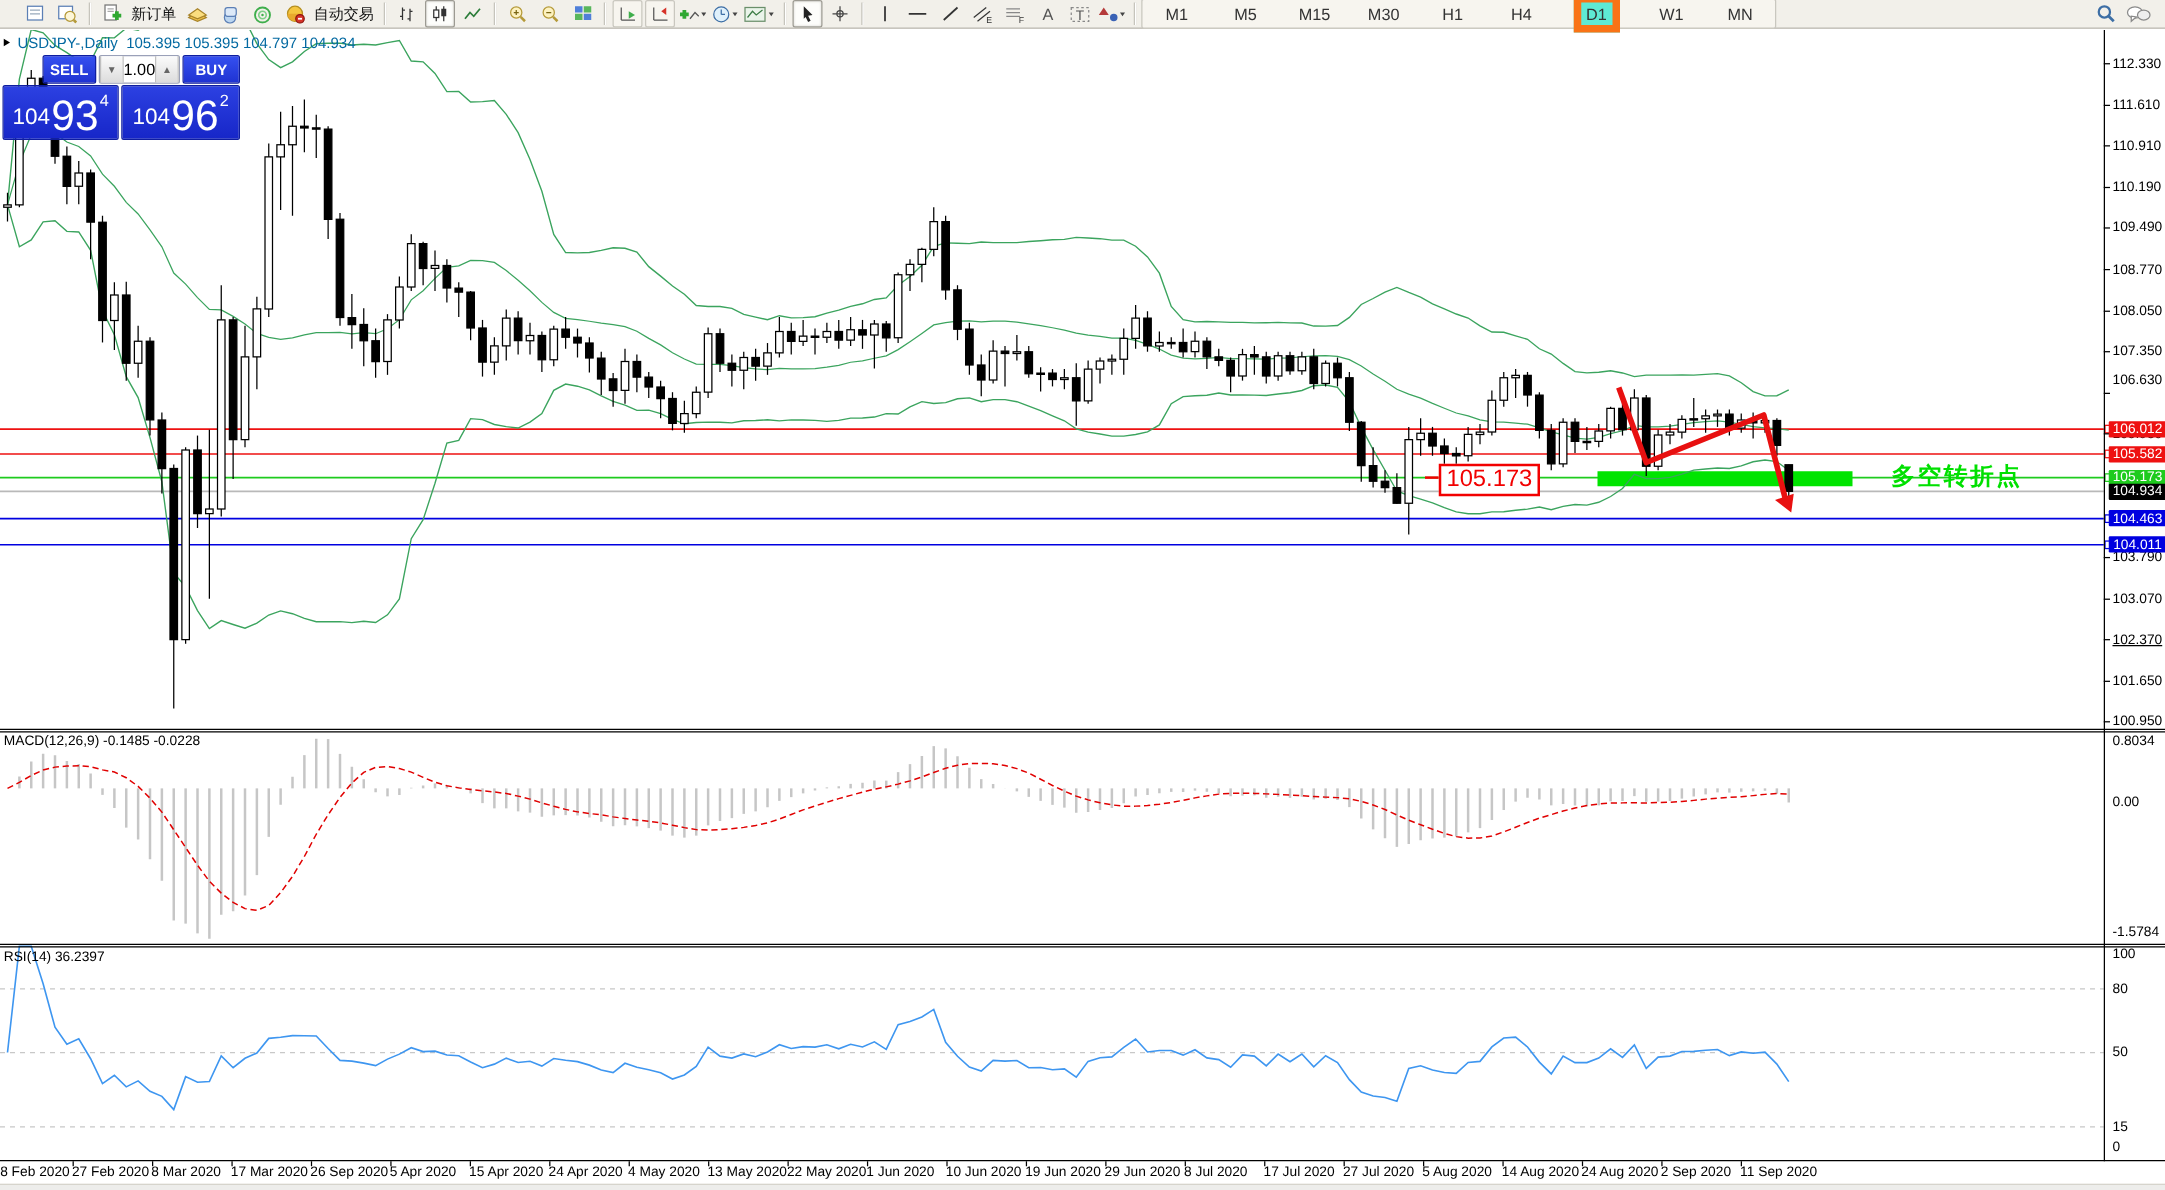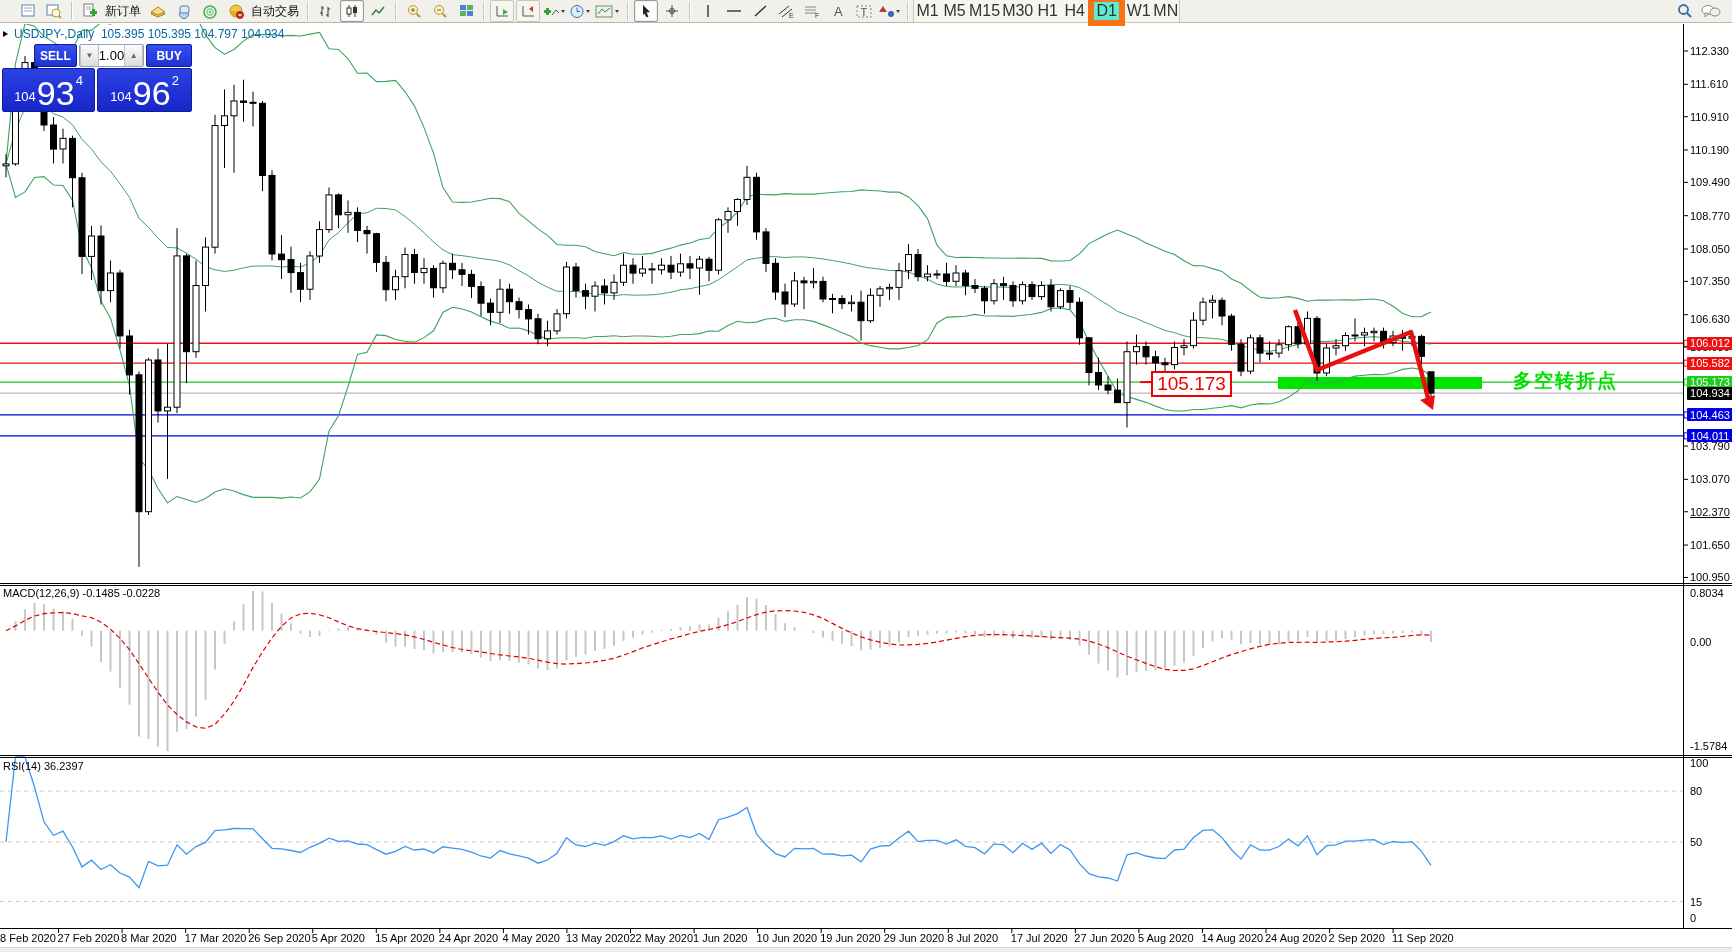--- a/index.html
+++ b/index.html
@@ -8,22 +8,22 @@
   
   #toolbar{position:absolute;left:0;top:0;width:1732px;height:23px;background:#f2f0ea;
     border-bottom:1px solid #b9b7af;display:flex;align-items:center;padding-left:15px;box-sizing:border-box;}
   .tgroup{display:flex;align-items:center;height:22px;}
   .tsep{width:1px;height:18px;background:#c6c4bc;margin:0 4px;border-right:1px solid #fff;}
   .tbtn{display:flex;align-items:center;justify-content:center;min-width:22px;height:20px;margin:0 1px;
     border:1px solid transparent;border-radius:2px;font-size:11px;color:#222;cursor:default;}
   .tbtn.pressed{background:#fdfdfb;border:1px solid #9c9a92;box-shadow:inset 0 0 2px #cfcdc5;}
   .tbtn svg{display:block;}
   .tlabel{font-size:12px;color:#111;margin:0 4px 0 2px;white-space:nowrap;}
-  .tf{min-width:25px;height:18px;font-size:16px;color:#333;display:flex;align-items:center;justify-content:center;
-    border:1px solid transparent;margin:0 0;}
+  .tf{min-width:25px;height:18px;font-size:13px;color:#333;display:flex;align-items:center;justify-content:center;
+    border:1px solid transparent;margin:0 14px;}
   .tf.pressed{background:#5eead4;border:6px solid #f97316;}
   #tbright{position:absolute;right:8px;top:1px;display:flex;align-items:center;height:20px;}
   .carded{border:1px solid #c9c7bf;border-radius:2px;background:#f7f5ef;}
   
   #chart-title{position:absolute;left:14px;top:27px;font-size:12px;color:#0369a1;z-index:6;}
   #title-arrow{position:absolute;left:3px;top:31px;width:0;height:0;border-left:5px solid #000;
     border-top:3px solid transparent;border-bottom:3px solid transparent;z-index:6;}
   
   #tradepanel{position:absolute;left:2px;top:44px;width:190px;z-index:8;font-family:"Liberation Sans",sans-serif;}
   #tp-row1{display:flex;height:23px;}
@@ -33,21 +33,21 @@
   #tp-buy-btn{width:44px;}
   #tp-vol{flex:1;display:flex;margin:0 2px;border:1px solid #9aa0b8;background:#fff;border-radius:2px;}
   .tp-step{width:17px;background:linear-gradient(#fbfbfb,#dcdcdc);display:flex;align-items:center;justify-content:center;
     color:#666;font-size:8px;border-left:1px solid #c0c0c0;border-right:1px solid #c0c0c0;}
   #tp-vol-val{flex:1;display:flex;align-items:center;justify-content:center;font-size:13px;color:#000;}
   #tp-row2{display:flex;margin-top:1px;height:44px;}
   .tp-price{background:linear-gradient(#2c41e2,#1726c8);color:#fff;border:1px solid #0e1da0;border-radius:2px;
     display:flex;align-items:flex-end;justify-content:center;padding-bottom:3px;}
   #tp-sell-q{width:92px;margin-right:2px;}
   #tp-buy-q{width:94px;}
-  .tp-small{font-size:13px;margin:0 1px 4px 0;}
+  .tp-small{font-size:18px;margin:0 1px 4px 0;}
   .tp-big{font-size:34px;line-height:30px;font-weight:400;}
   .tp-sup{font-size:13px;margin:0 0 20px 1px;}
   
   #chart-svg{position:absolute;left:0;top:0;z-index:1;}
   #labels{position:absolute;left:0;top:0;width:1732px;height:952px;z-index:5;pointer-events:none;}
   .ptick{position:absolute;left:1690px;font-size:11px;color:#000;white-space:nowrap;}
   .plab{position:absolute;left:1687px;width:46px;height:13px;font-size:11px;color:#fff;
     display:flex;align-items:center;justify-content:center;border-radius:1px;}
   .dlab{position:absolute;top:932px;font-size:11px;color:#000;white-space:nowrap;}
   .itick{position:absolute;left:1690px;font-size:11px;color:#000;}
@@ -878,21 +878,21 @@
 
   <div id="labels">
       <div class="ptick" style="top:45px;z-index:1;">112.330</div>
       <div class="ptick" style="top:78.30719999999994px;z-index:1;">111.610</div>
       <div class="ptick" style="top:110.68920000000007px;z-index:1;">110.910</div>
       <div class="ptick" style="top:143.99640000000002px;z-index:1;">110.190</div>
       <div class="ptick" style="top:176.37840000000014px;z-index:1;">109.490</div>
       <div class="ptick" style="top:209.6856000000001px;z-index:1;">108.770</div>
       <div class="ptick" style="top:242.99280000000005px;z-index:1;">108.050</div>
       <div class="ptick" style="top:275.37480000000016px;z-index:1;">107.350</div>
-      <div class="ptick" style="top:313px;z-index:1;">106.630</div>
+      <div class="ptick" style="top:298px;z-index:1;">106.630</div>
       <div class="ptick" style="top:341.06399999999957px;z-index:1;">105.930</div>
       <div class="ptick" style="top:440.0603999999996px;z-index:1;">103.790</div>
       <div class="ptick" style="top:473.3676000000002px;z-index:1;">103.070</div>
       <div class="ptick" style="top:505.7495999999997px;z-index:1;text-decoration:underline;">102.370</div>
       <div class="ptick" style="top:539.0567999999996px;z-index:1;">101.650</div>
       <div class="ptick" style="top:571.4387999999998px;z-index:1;">100.950</div>
       <div class="plab" style="top:336.7706799999999px;background:#ee1111;z-index:3;">106.012</div>
       <div class="plab" style="top:356.6624800000002px;background:#ee1111;z-index:3;">105.582</div>
       <div class="plab" style="top:375.5828199999998px;background:#1ecb1e;z-index:3;">105.173</div>
       <div class="plab" style="top:408.4274200000002px;background:#0000e0;z-index:3;">104.463</div>
@@ -916,21 +916,21 @@
       <div class="dlab" style="left:438.84999999999997px;">24 Apr 2020</div>
       <div class="dlab" style="left:502.4px;">4 May 2020</div>
       <div class="dlab" style="left:565.9499999999999px;">13 May 2020</div>
       <div class="dlab" style="left:629.5px;">22 May 2020</div>
       <div class="dlab" style="left:693.05px;">1 Jun 2020</div>
       <div class="dlab" style="left:756.5999999999999px;">10 Jun 2020</div>
       <div class="dlab" style="left:820.15px;">19 Jun 2020</div>
       <div class="dlab" style="left:883.6999999999999px;">29 Jun 2020</div>
       <div class="dlab" style="left:947.25px;">8 Jul 2020</div>
       <div class="dlab" style="left:1010.8px;">17 Jul 2020</div>
-      <div class="dlab" style="left:1074.35px;">27 Jun 2020</div>
+      <div class="dlab" style="left:1074.35px;">27 Jul 2020</div>
       <div class="dlab" style="left:1137.8999999999999px;">5 Aug 2020</div>
       <div class="dlab" style="left:1201.45px;">14 Aug 2020</div>
       <div class="dlab" style="left:1265px;">24 Aug 2020</div>
       <div class="dlab" style="left:1328.55px;">2 Sep 2020</div>
       <div class="dlab" style="left:1392.1px;">11 Sep 2020</div>
     </div>
 
   <div class="indlab" style="top:587px;">MACD(12,26,9) -0.1485 -0.0228</div>
   <div class="indlab" style="top:760px;">RSI(14) 36.2397</div>
 

